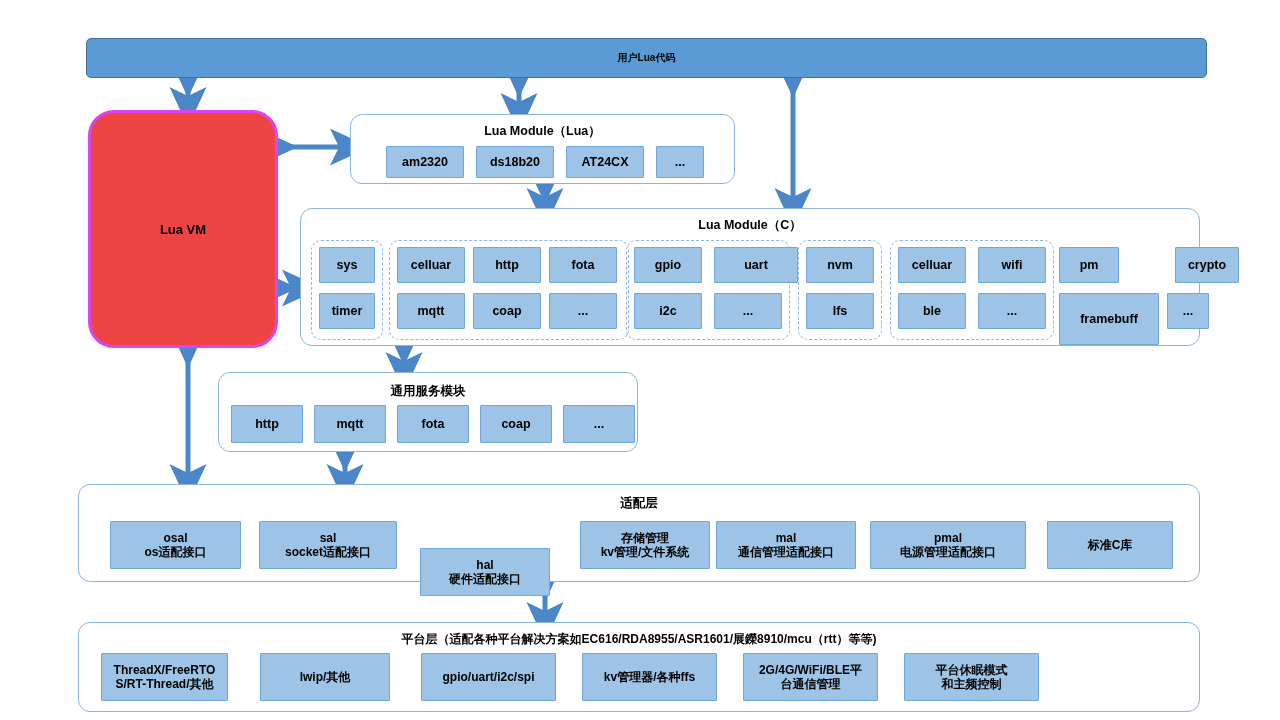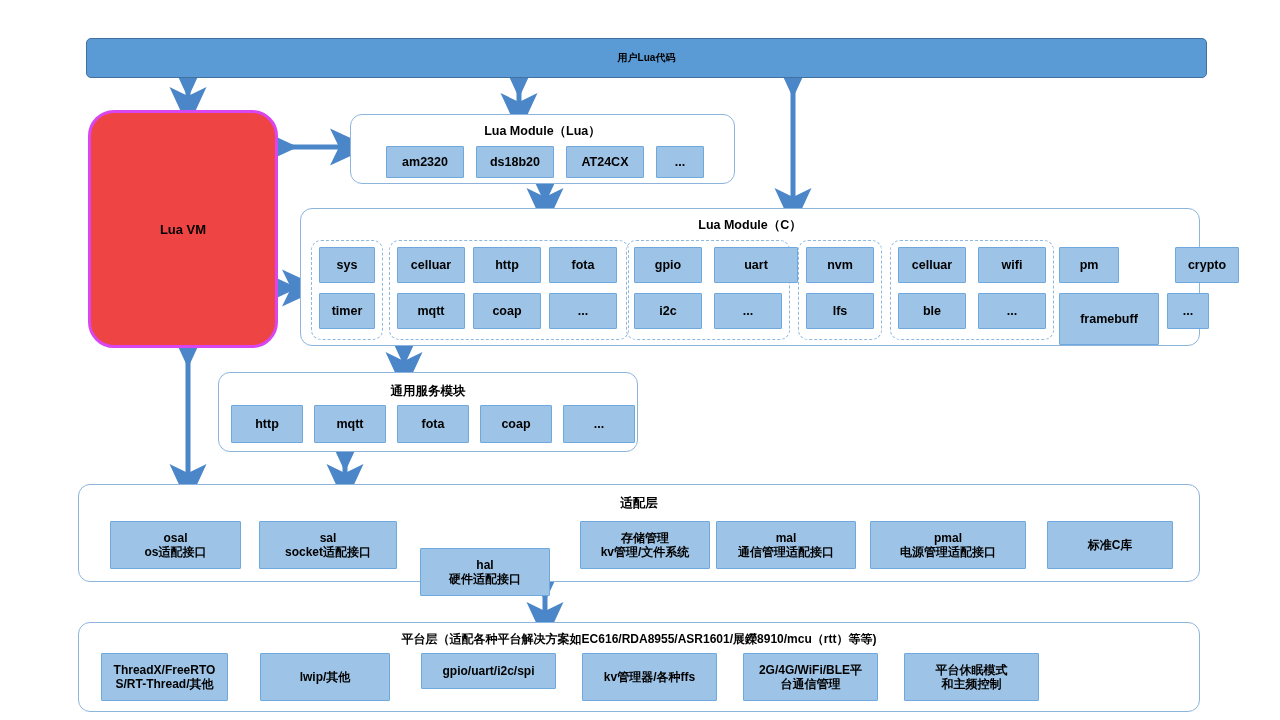--- a/index.html
+++ b/index.html
@@ -307,21 +307,21 @@
       <span>
           <span class="l1">ThreadX/FreeRTO</span>
           <span class="l2">S/RT-Thread/其他</span>
         </span>
     </div>
     <div class="abs chip small" style="left:181px; top:30px; width:130px; height:48px;">
       <span>
           <span class="l1">lwip/其他</span>
         </span>
     </div>
-    <div class="abs chip small" style="left:342px; top:30px; width:135px; height:36px;justify-content:center;">
+    <div class="abs chip small" style="left:342px; top:30px; width:135px; height:48px;justify-content:center;">
       <span>
           <span class="l1">gpio/uart/i2c/spi</span>
         </span>
     </div>
     <div class="abs chip small" style="left:503px; top:30px; width:135px; height:48px;">
       <span>
           <span class="l1">kv管理器/各种ffs</span>
         </span>
     </div>
     <div class="abs chip small" style="left:664px; top:30px; width:135px; height:48px;">

